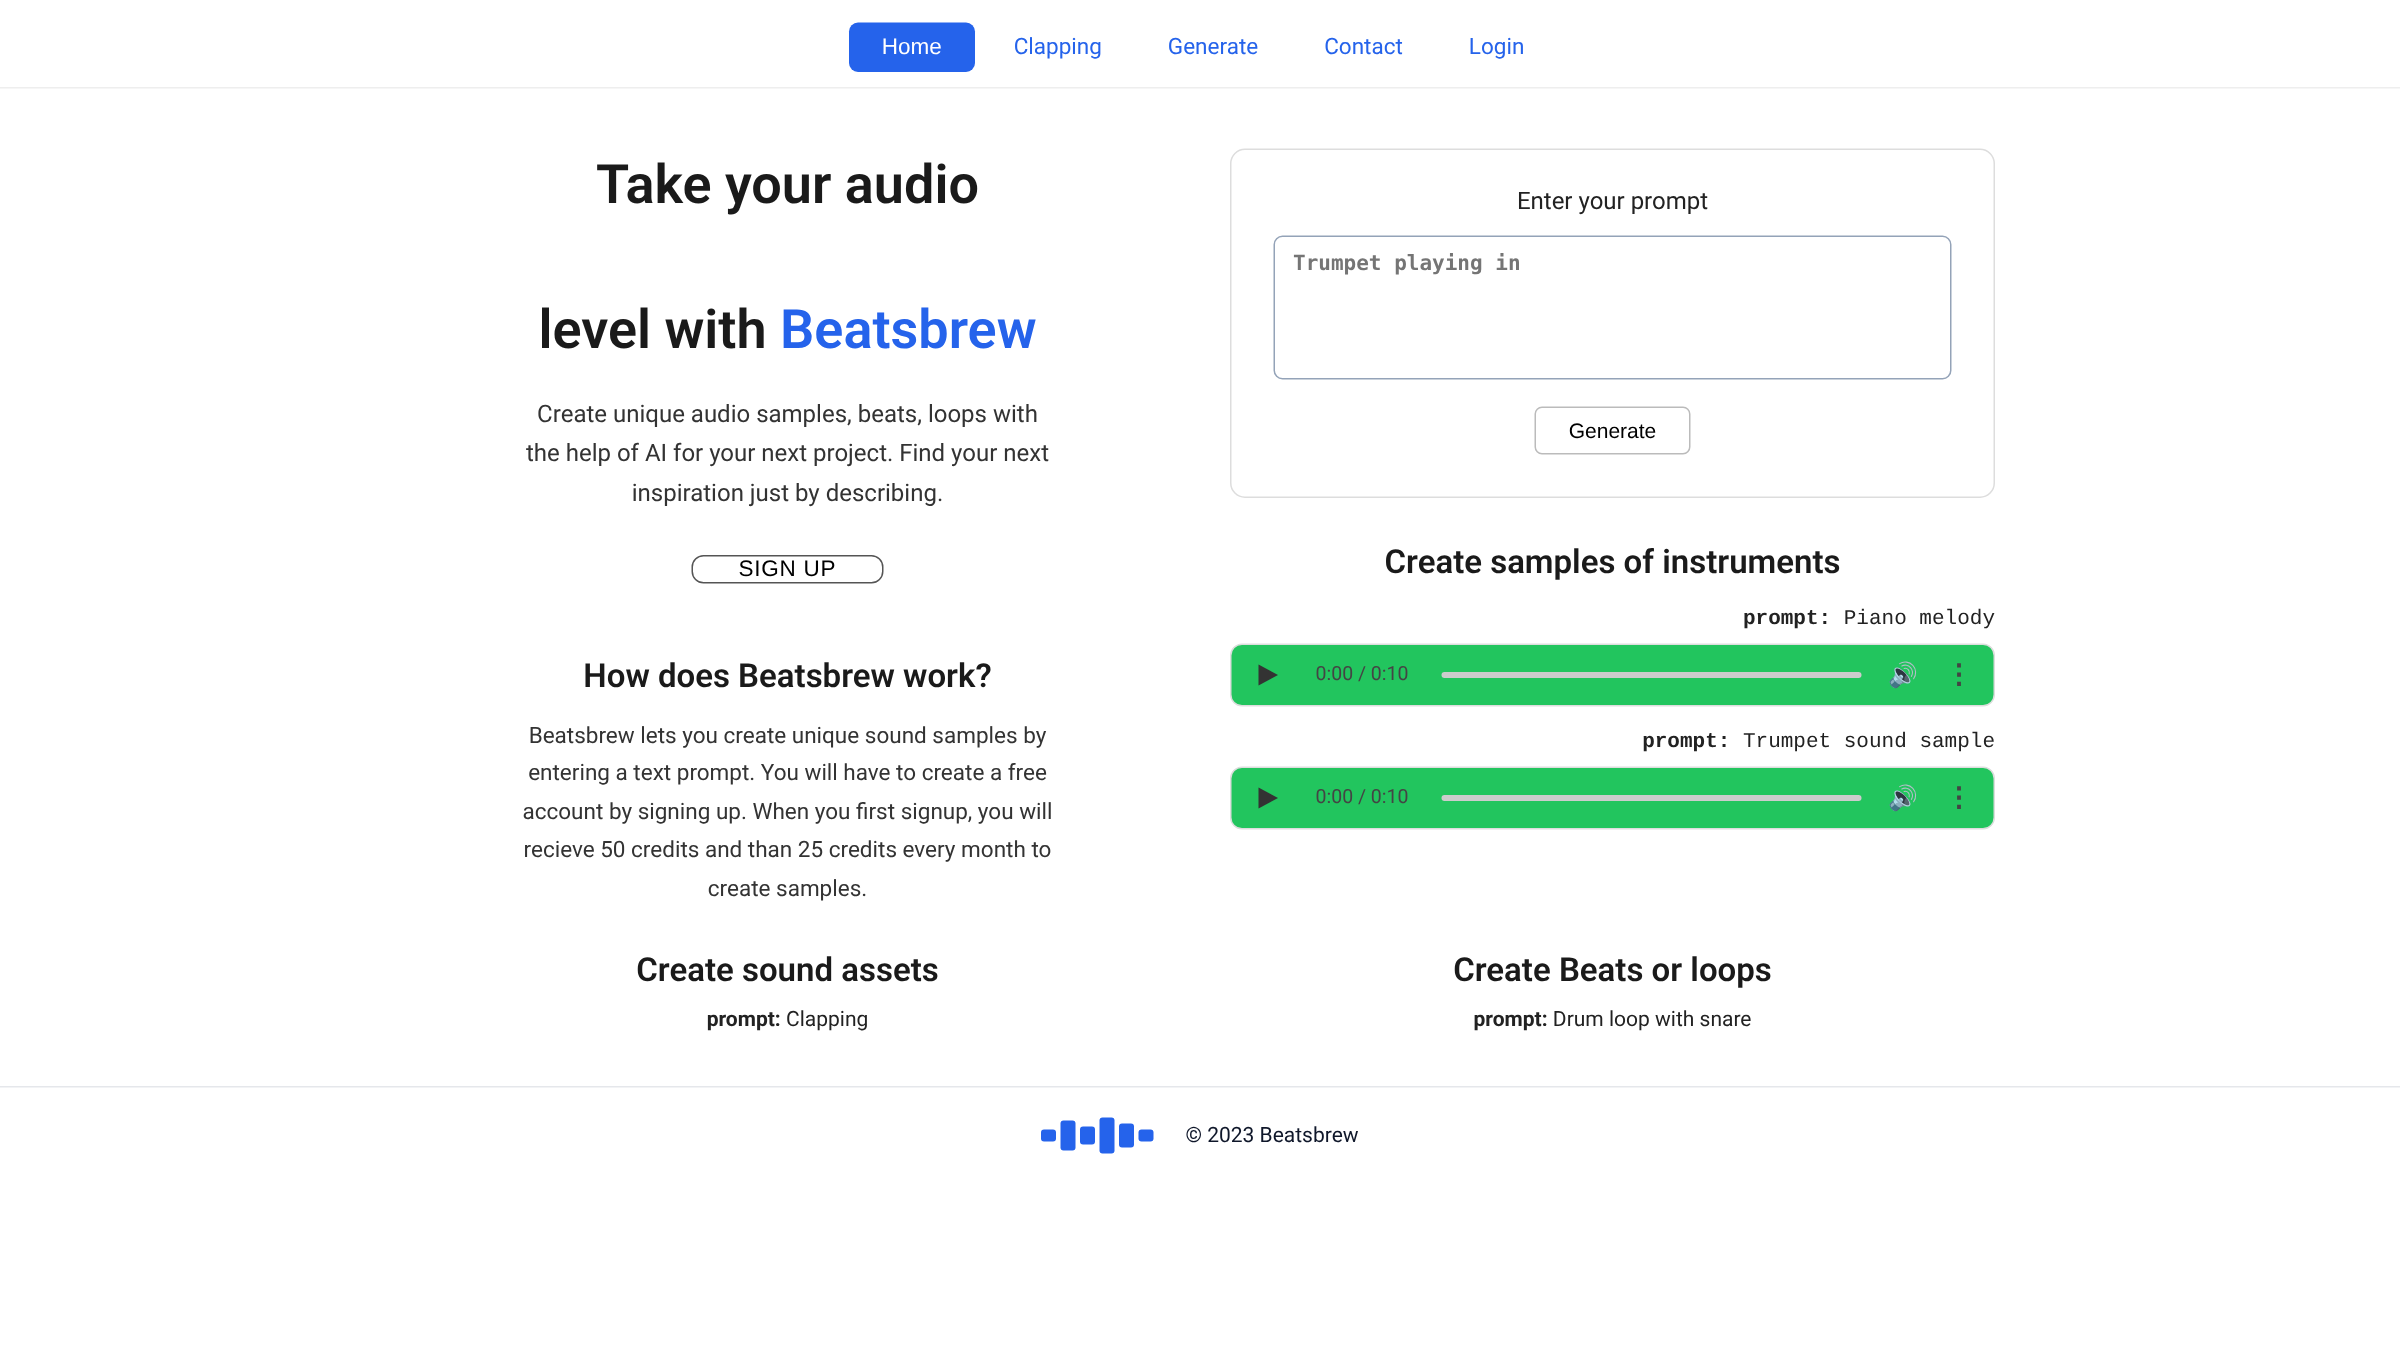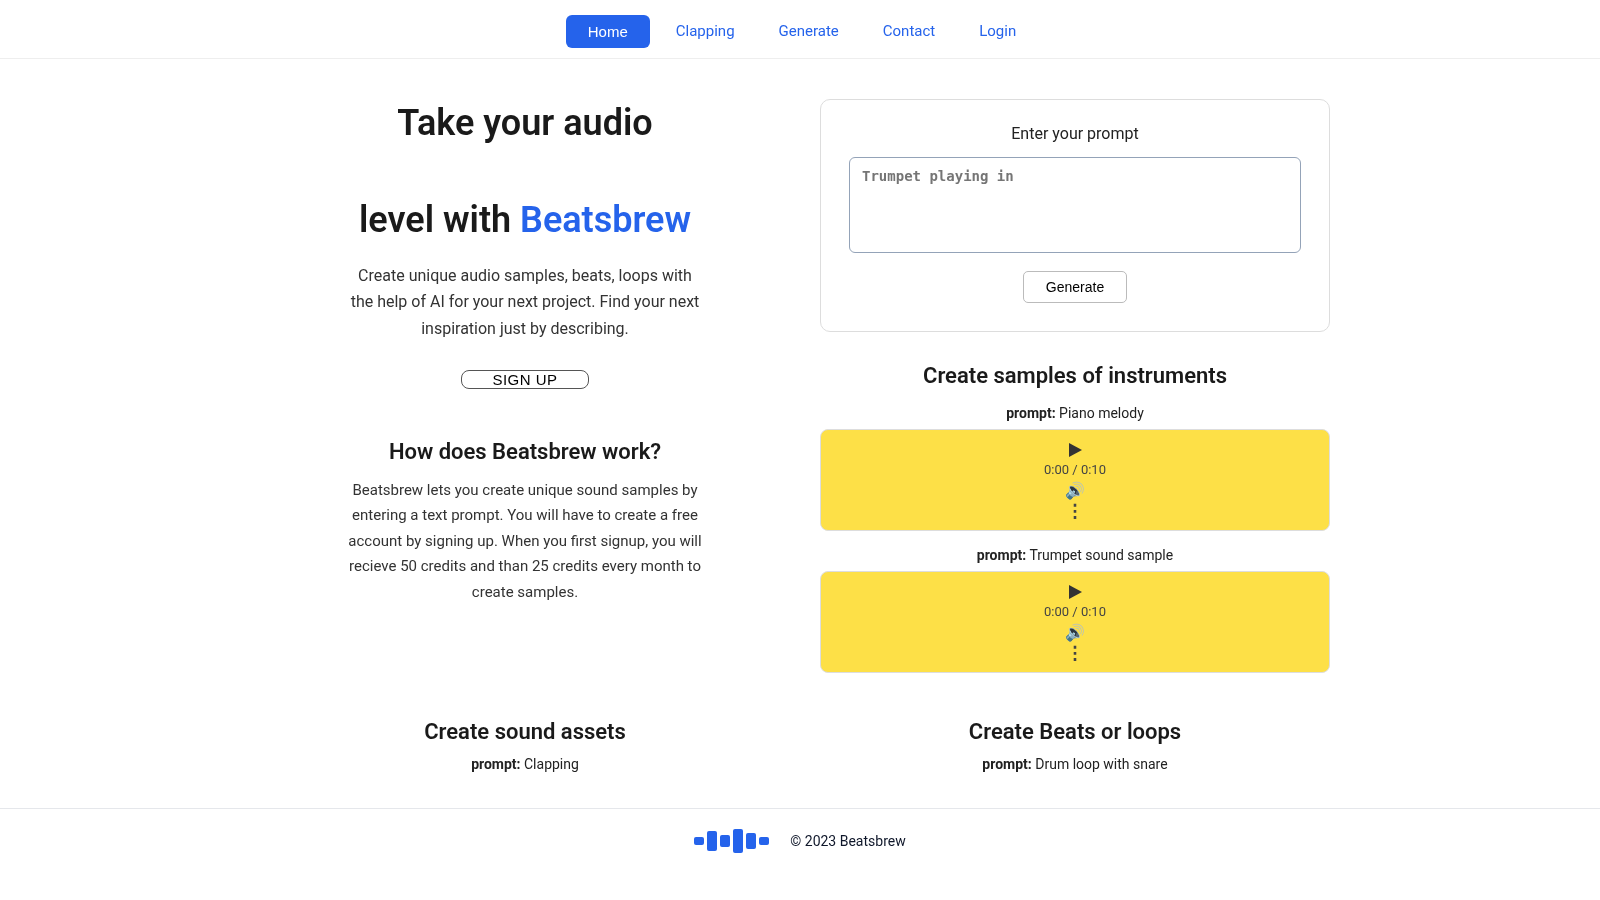--- a/index.html
+++ b/index.html
@@ -157,37 +157,37 @@
     .instruments-title {
       font-size: 22px;
       font-weight: 600;
       color: #1a1a1a;
       margin-bottom: 14px;
       line-height: 1.3;
     }
     .prompt-label {
       font-size: 14px;
       margin-bottom: 8px;
-      text-align: center;
+      text-align: right;
+      font-family: Liberation Mono, monospace;
     }
     .prompt-label strong {
       font-weight: 700;
     }
 
     
     .audio-player {
       border: 1px solid #ddd;
       border-radius: 8px;
       padding: 10px 14px;
       display: flex;
       align-items: center;
-      gap: 2px;
+      gap: 18px;
       margin-bottom: 16px;
-      background: #fde047;
-      flex-direction: column;
+      background: #22c55e;
     }
     .play-btn {
       width: 20px;
       height: 20px;
       display: flex;
       align-items: center;
       justify-content: center;
       cursor: pointer;
       background: none;
       border: none;

